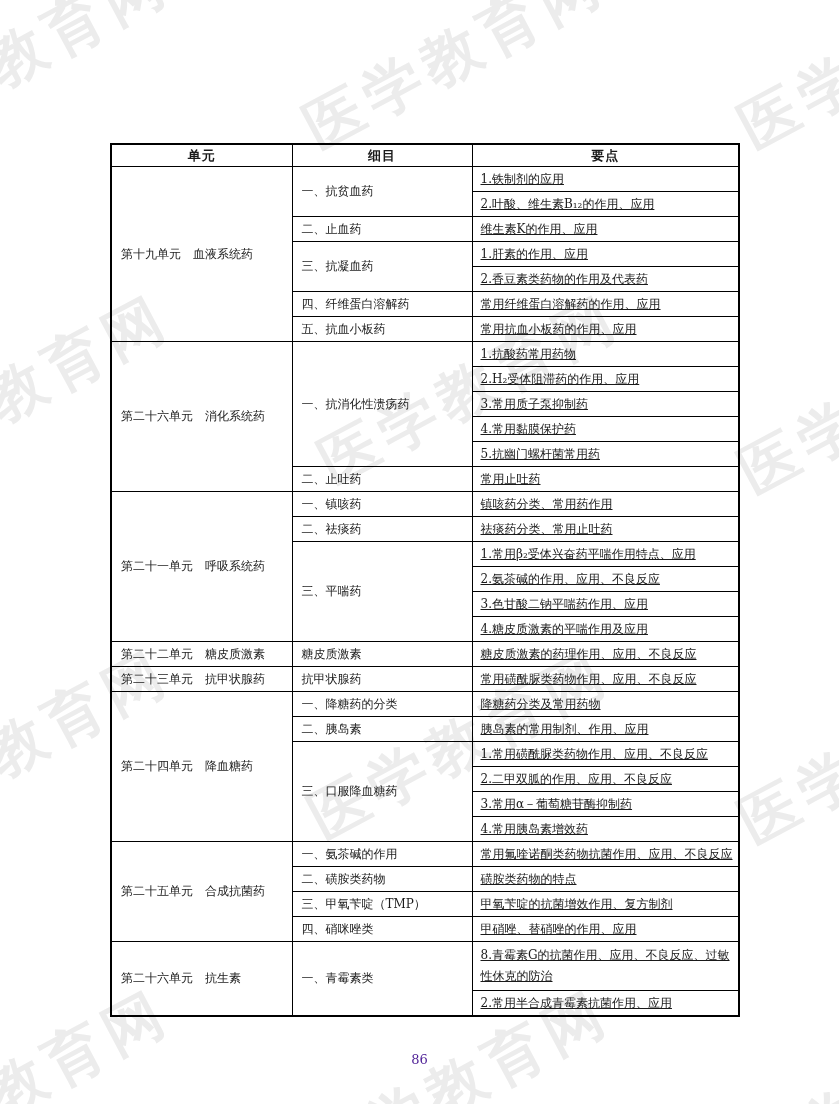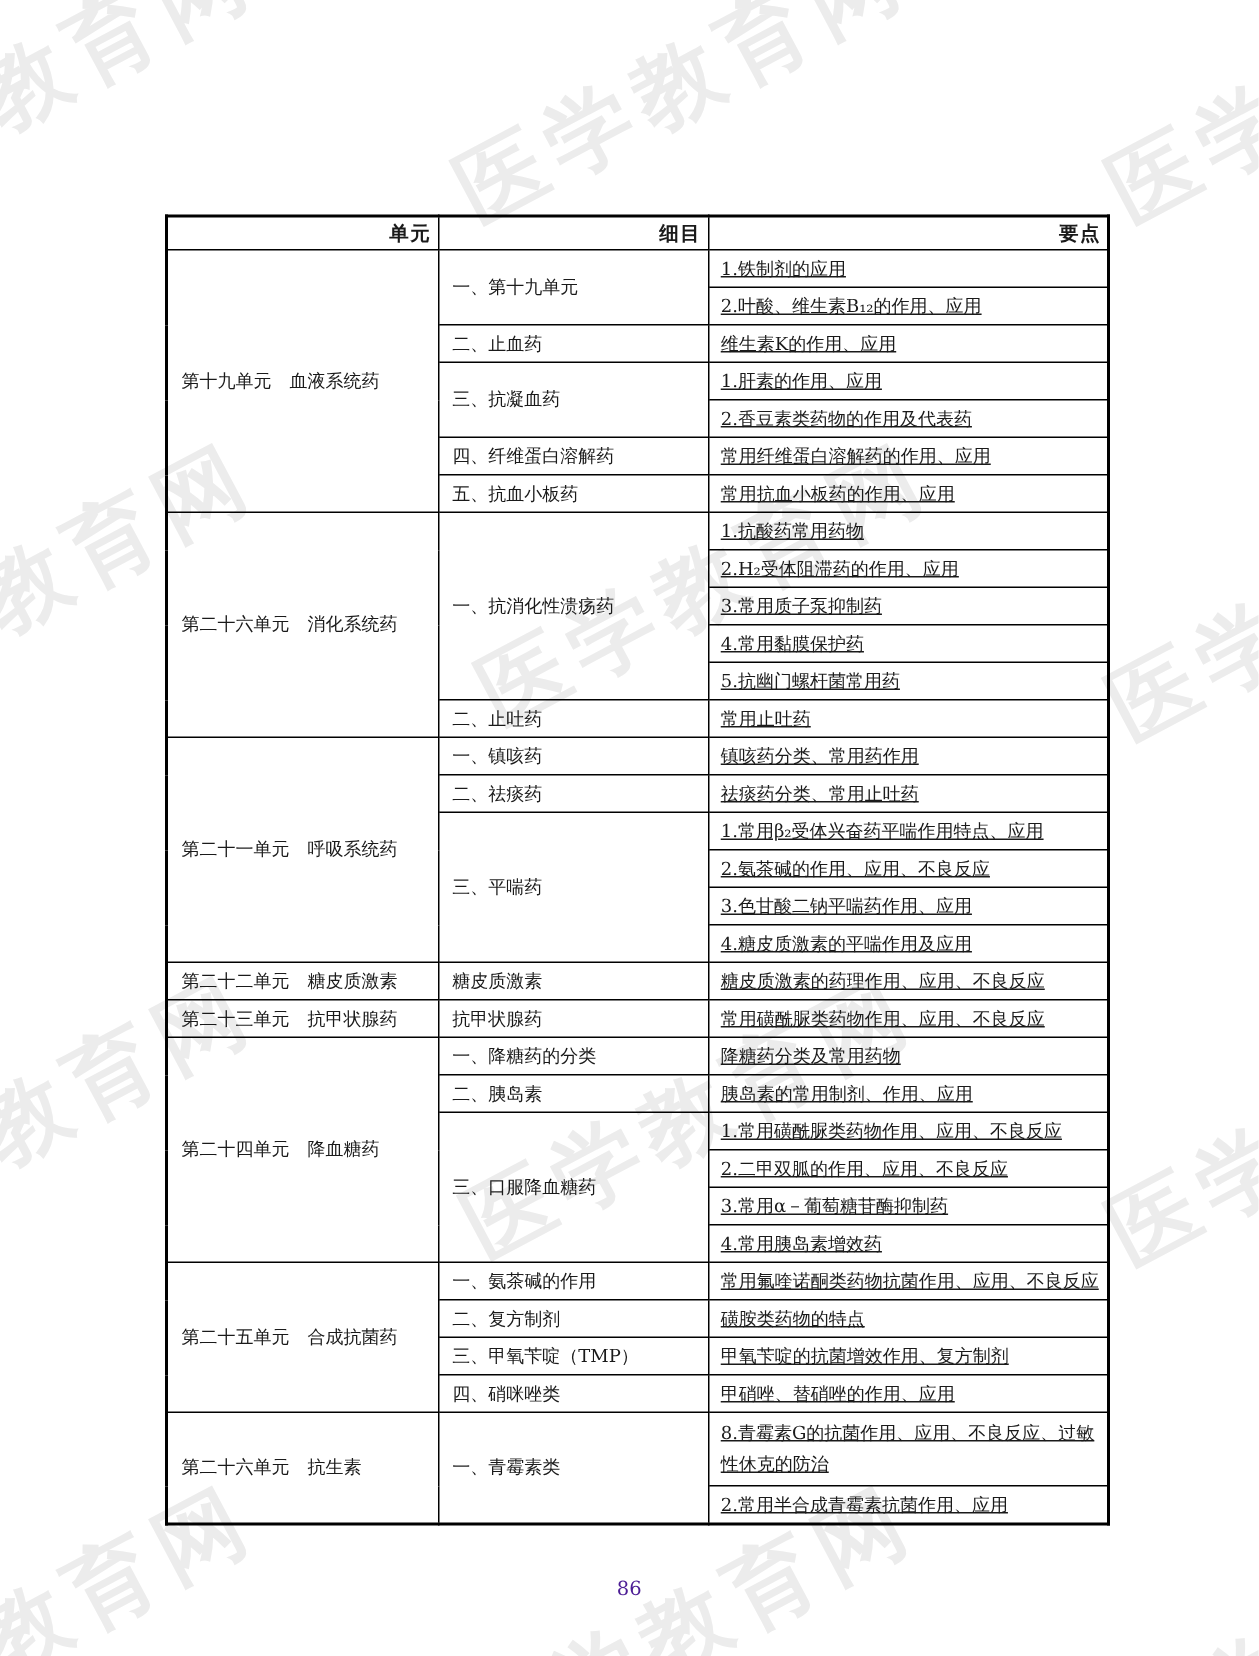--- a/index.html
+++ b/index.html
@@ -22,21 +22,21 @@
   table.syllabus{
     position:absolute;left:110px;top:143px;z-index:1;
     width:628px;border-collapse:collapse;table-layout:fixed;
     border:2px solid #000;background:transparent;
   }
   .syllabus th,.syllabus td{
     border:1px solid #000;
     overflow:hidden;
   }
   .syllabus th{
-    height:21px;font-size:13px;font-weight:bold;text-align:right;
+    height:21px;font-size:13px;font-weight:bold;text-align:center;
     padding:0 4px;letter-spacing:1px;
   }
   .syllabus td{
     height:22px;font-size:12px;line-height:21px;
     vertical-align:middle;text-align:left;
   }
   td.c1{padding:1px 4px 1px 9px;margin-top:23px;}
   td.c2{padding:1px 4px 1px 9px;}
   td.c3{padding:1px 3px 1px 8px;text-decoration:underline;}
   
@@ -73,21 +73,21 @@
     <tr>
       <th>单元</th>
       <th>细目</th>
       <th>要点</th>
     </tr>
   </thead>
   <tbody>
 
     <tr>
       <td class="c1" rowspan="7">第十九单元　血液系统药</td>
-      <td class="c2" rowspan="2">一、第十九单元</td>
+      <td class="c2" rowspan="2">一、抗贫血药</td>
       <td class="c3">1.铁制剂的应用</td>
     </tr>
     <tr>
         <td class="c3">2.叶酸、维生素B₁₂的作用、应用</td>
       </tr>
     <tr>
       <td class="c2">二、止血药</td>
       <td class="c3">维生素K的作用、应用</td>
     </tr>
     <tr>
@@ -185,21 +185,21 @@
     <tr>
         <td class="c3">4.常用胰岛素增效药</td>
       </tr>
 
     <tr>
       <td class="c1" rowspan="4">第二十五单元　合成抗菌药</td>
       <td class="c2">一、氨茶碱的作用</td>
       <td class="c3">常用氟喹诺酮类药物抗菌作用、应用、不良反应</td>
     </tr>
     <tr>
-      <td class="c2">二、复方制剂</td>
+      <td class="c2">二、磺胺类药物</td>
       <td class="c3">磺胺类药物的特点</td>
     </tr>
     <tr>
       <td class="c2">三、甲氧苄啶（TMP）</td>
       <td class="c3">甲氧苄啶的抗菌增效作用、复方制剂</td>
     </tr>
     <tr>
       <td class="c2">四、硝咪唑类</td>
       <td class="c3">甲硝唑、替硝唑的作用、应用</td>
     </tr>

